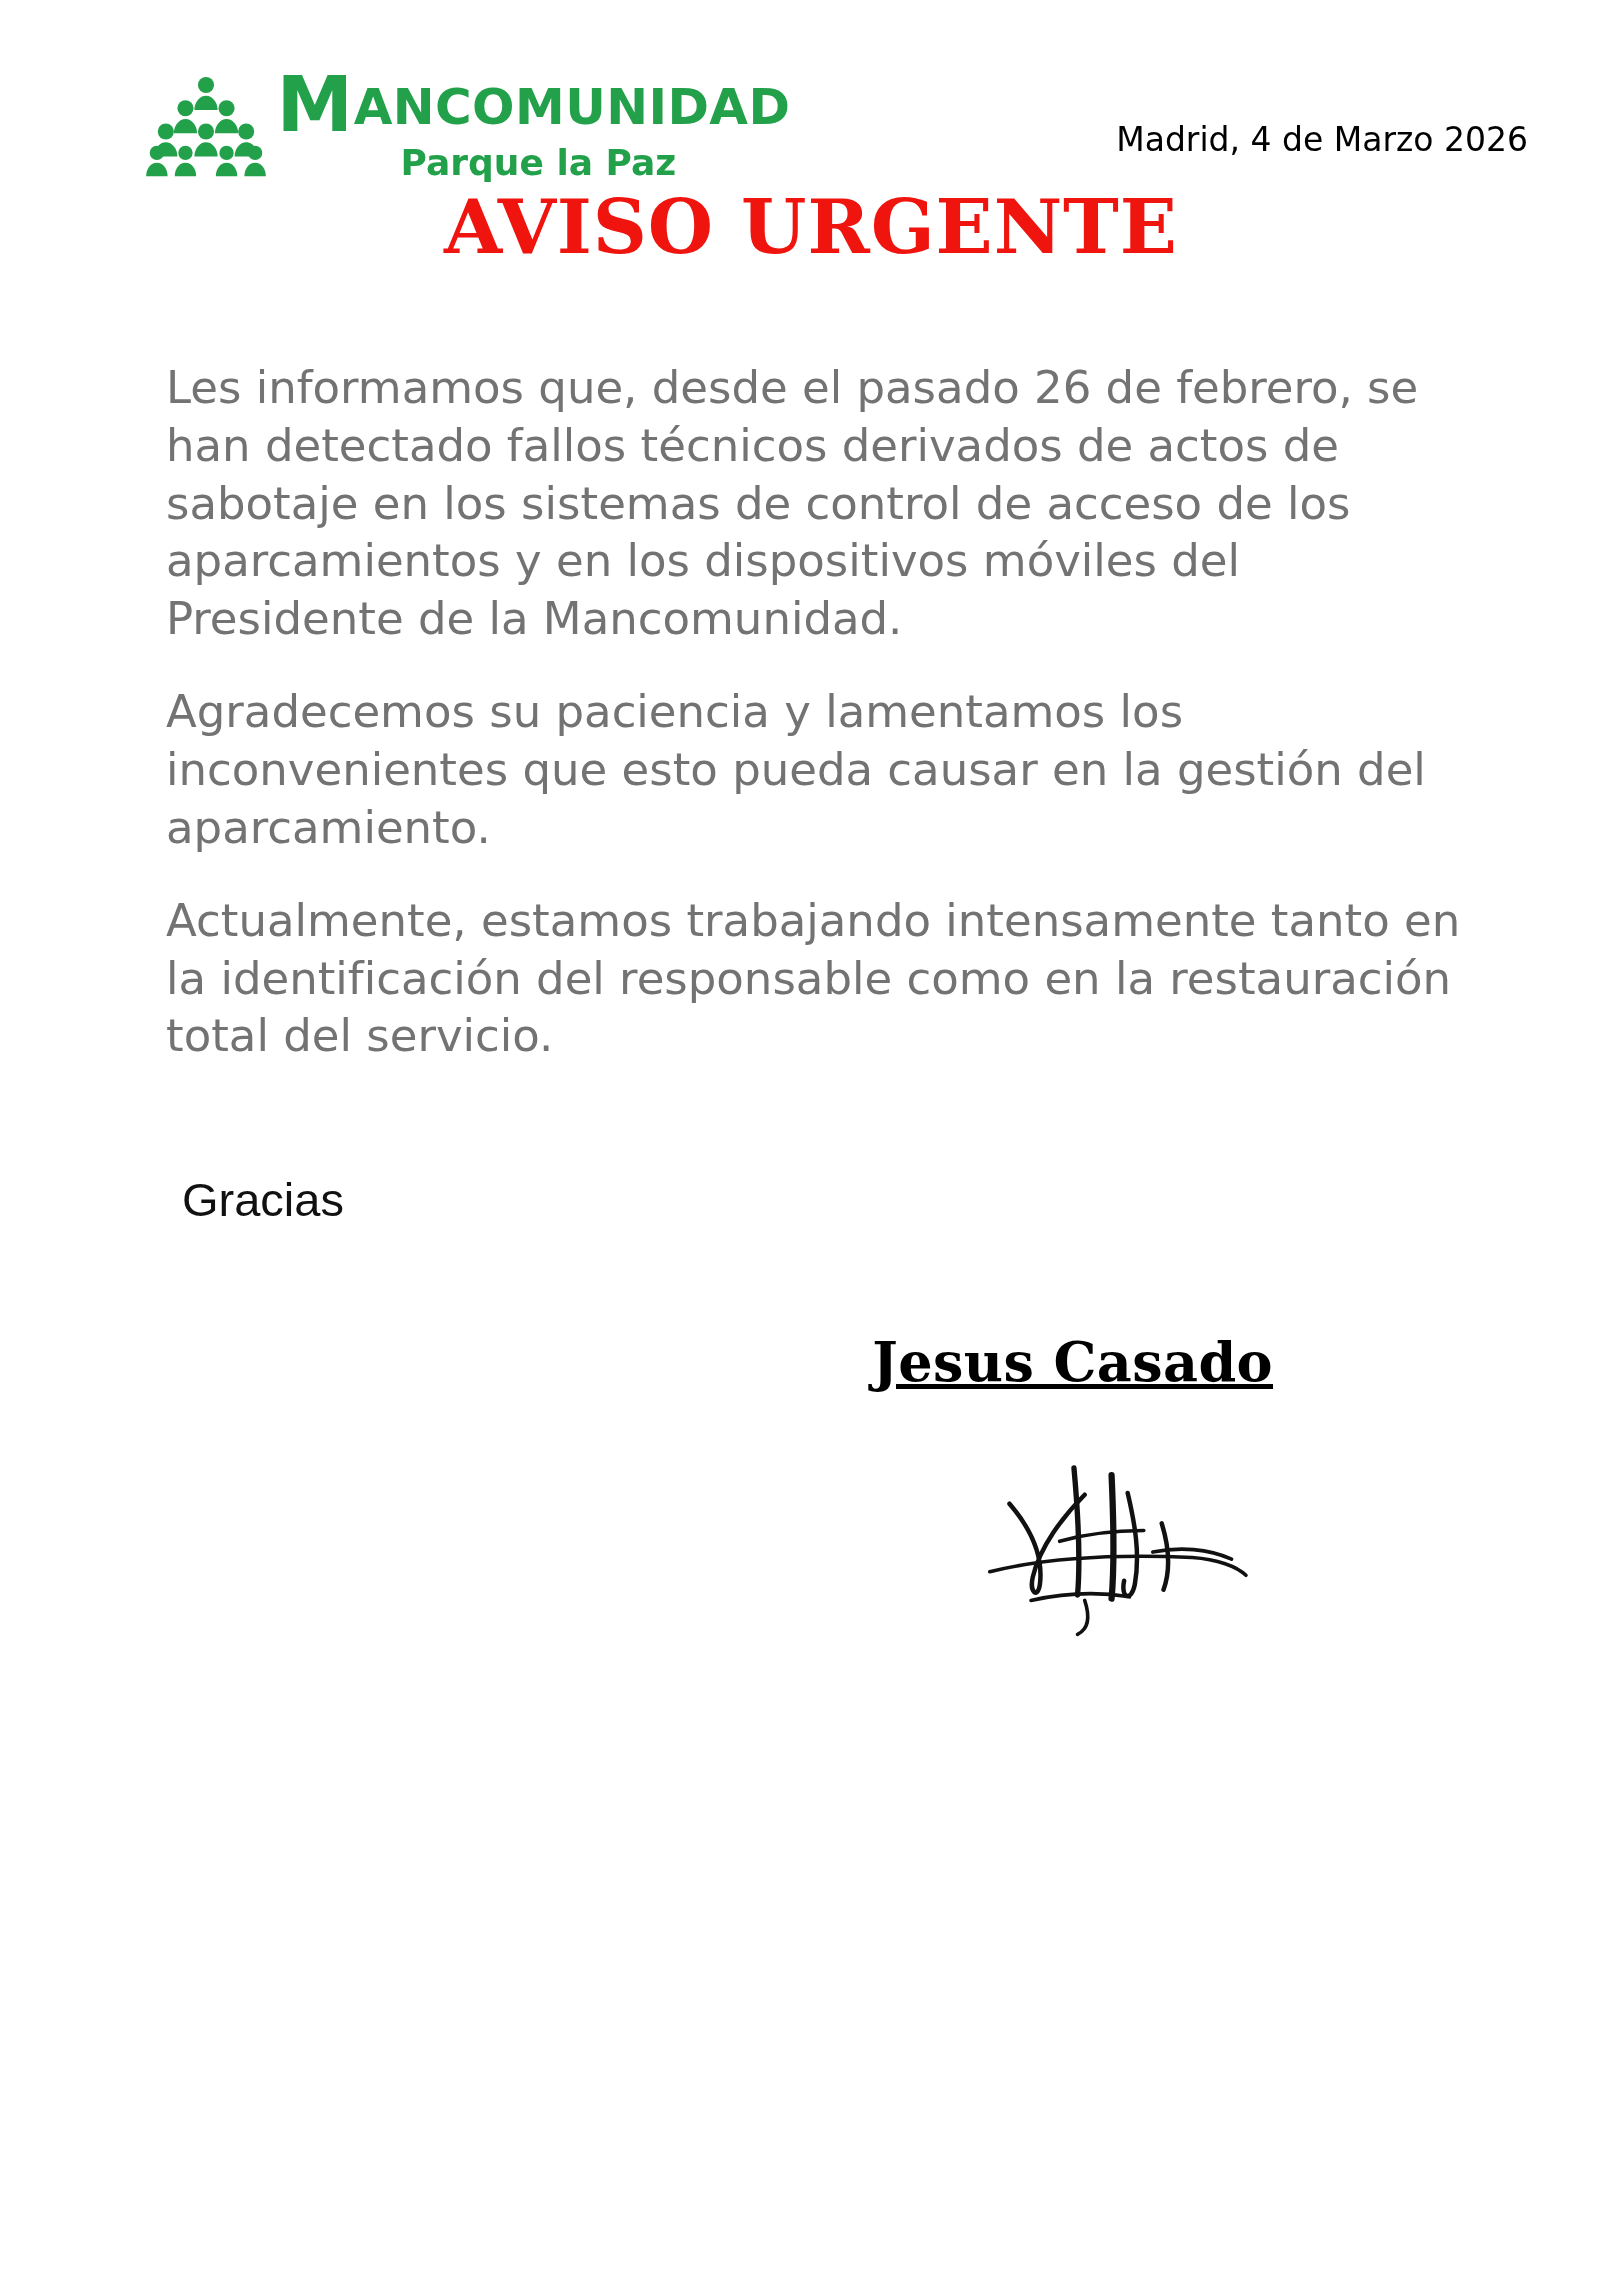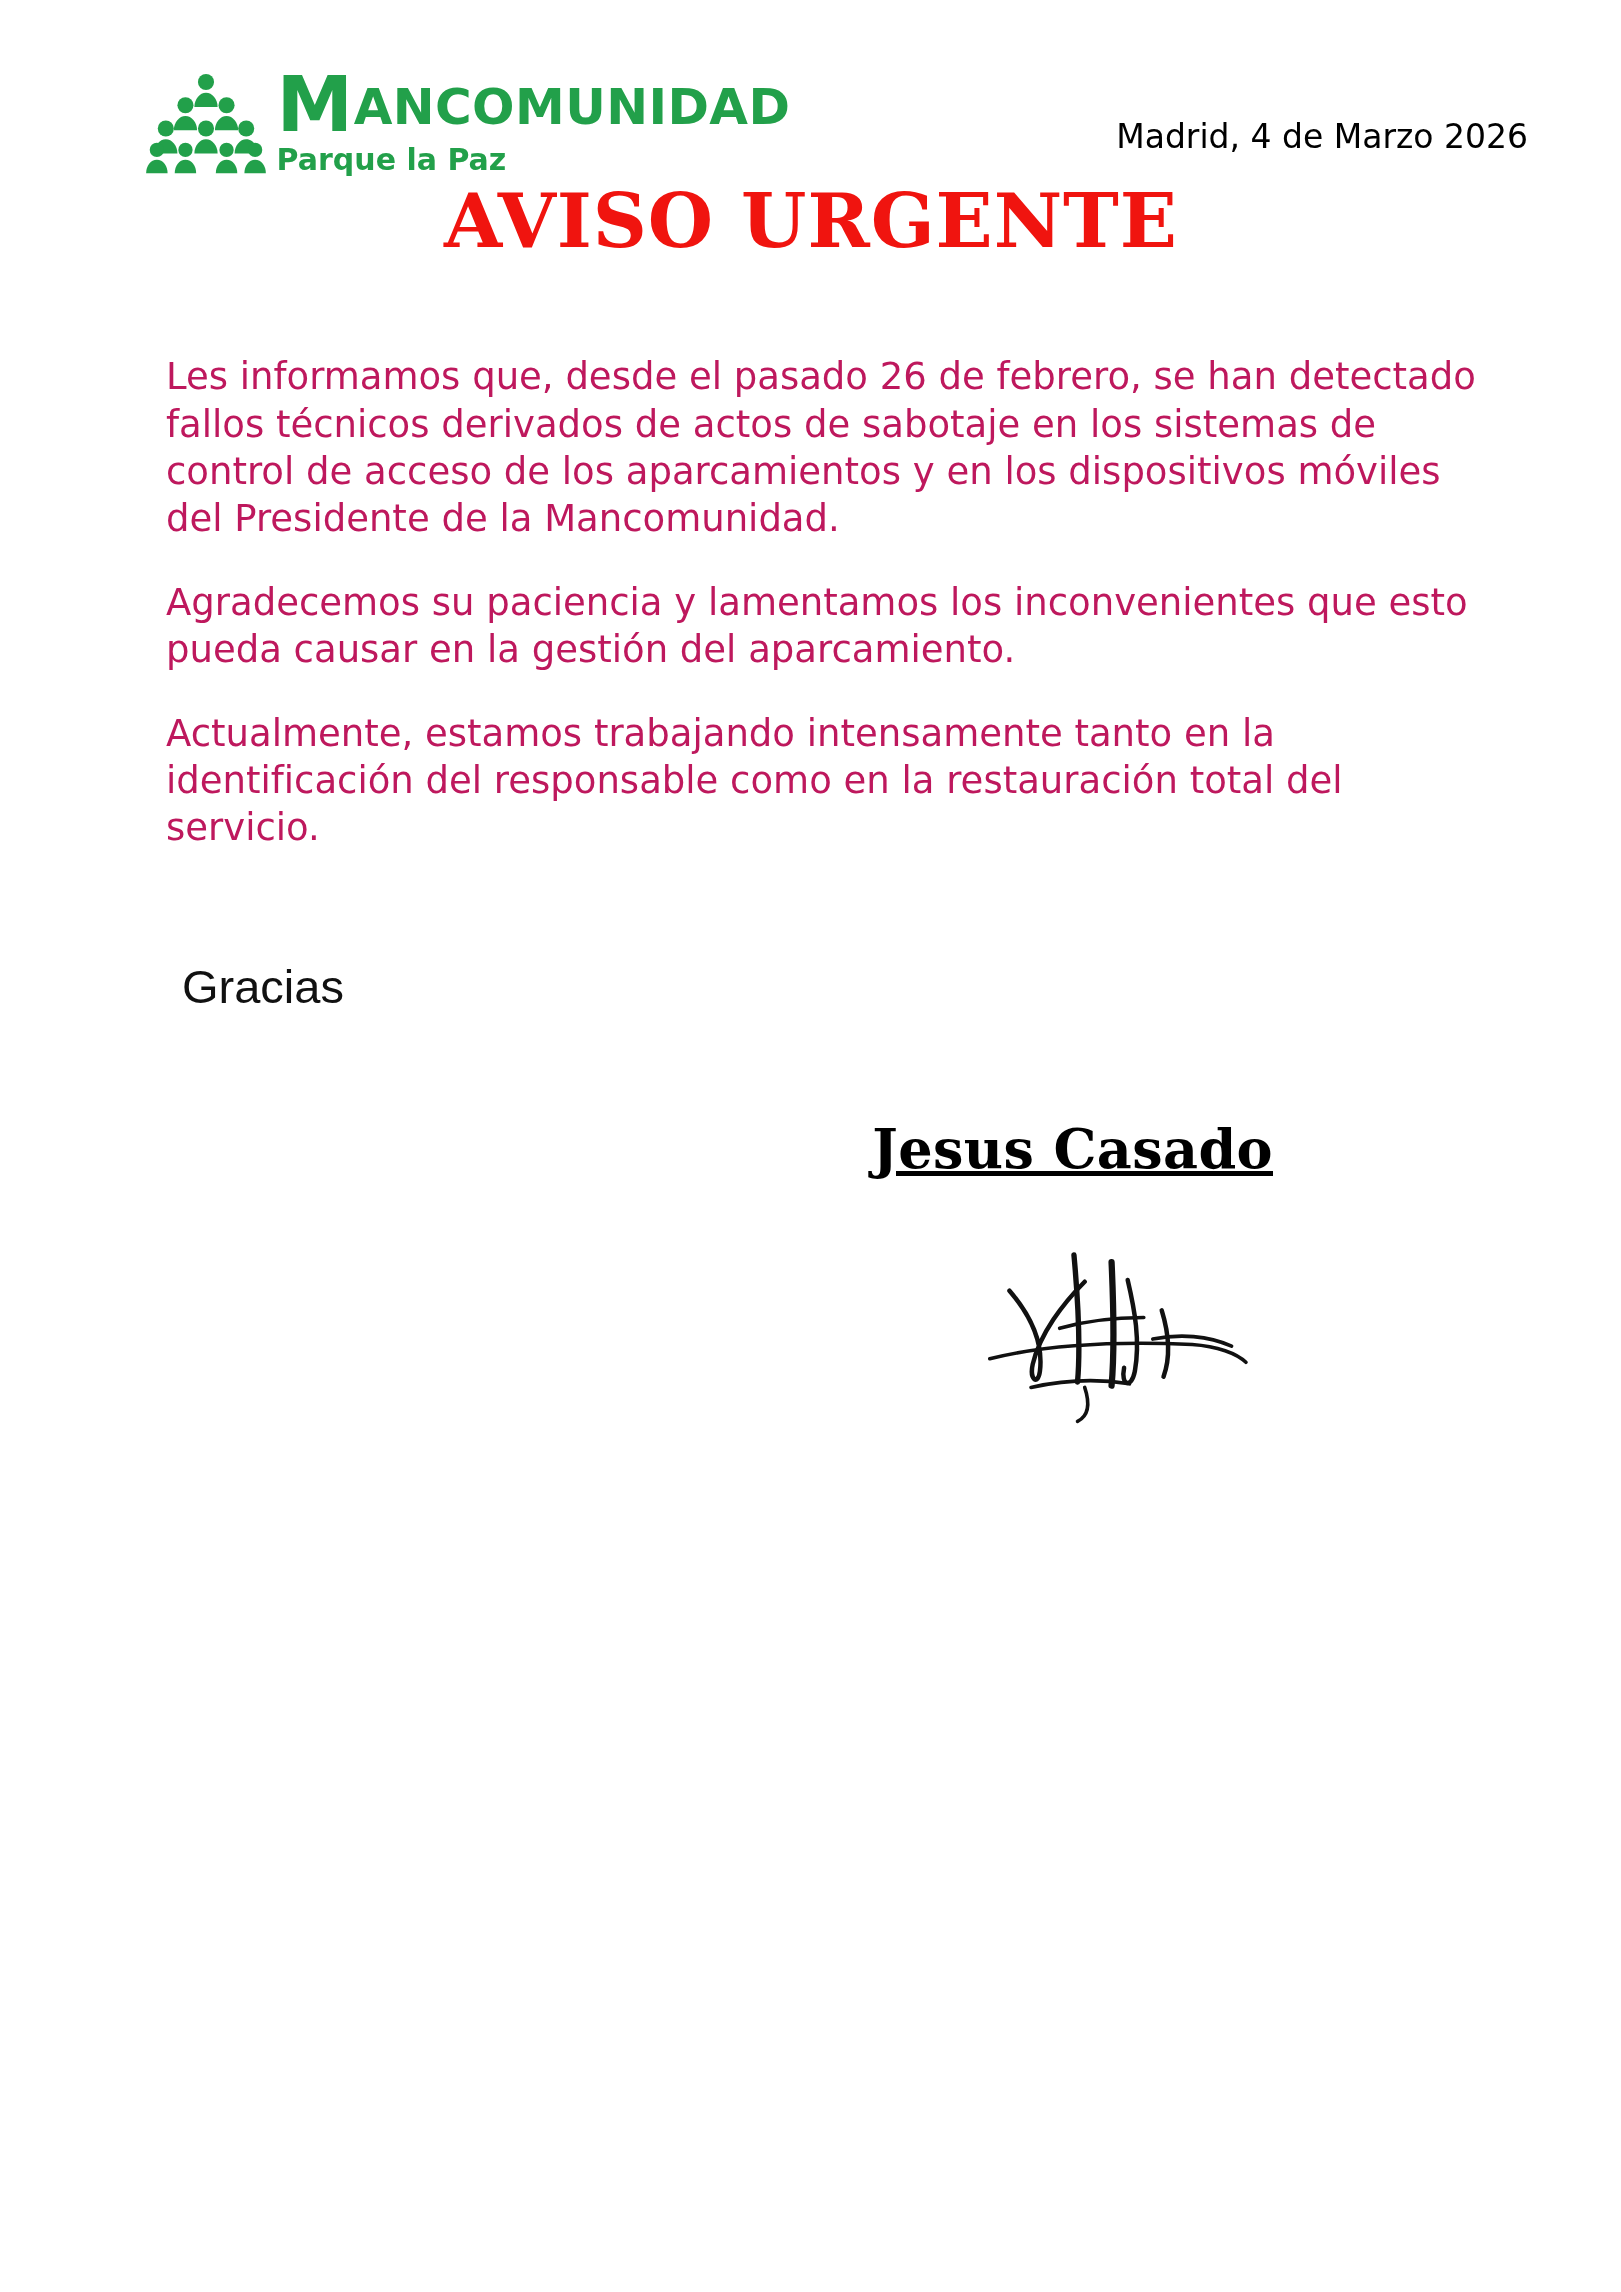--- a/index.html
+++ b/index.html
@@ -63,23 +63,24 @@
   }
   .brand-title .big-m {
     font-size: 77px;
     line-height: 0.8;
     vertical-align: -7.2px;
   }
 
   .brand-sub {
     font-family: "DejaVu Sans", sans-serif;
     font-weight: bold;
-    font-size: 30px;
+    font-size: 36px;
     color: #22a04a;
     margin-top: 7.2px;
+    margin-left: 124px;
     white-space: nowrap;
   }
 
   .doc-date {
     font-family: "DejaVu Sans", sans-serif;
     font-size: 33px;
     color: #000;
     padding-top: 25px;
     white-space: nowrap;
   }
@@ -96,23 +97,23 @@
 
   
   .body-block {
     margin: 0 auto;
     padding: 0 134px 0 166px;
     box-sizing: border-box;
   }
 
   .para {
     font-family: "DejaVu Sans", sans-serif;
-    font-size: 37px;
+    font-size: 45px;
     line-height: 1.28;
-    color: #be185d;
+    color: #737373;
     margin: 0 0 36px 0;
     text-align: left;
   }
   .para.first { margin-top: 88px; }
 
   .closing-gap { height: 68px; }
 
   .closing-line {
     font-family: Liberation Sans, sans-serif;
     font-size: 47px;

